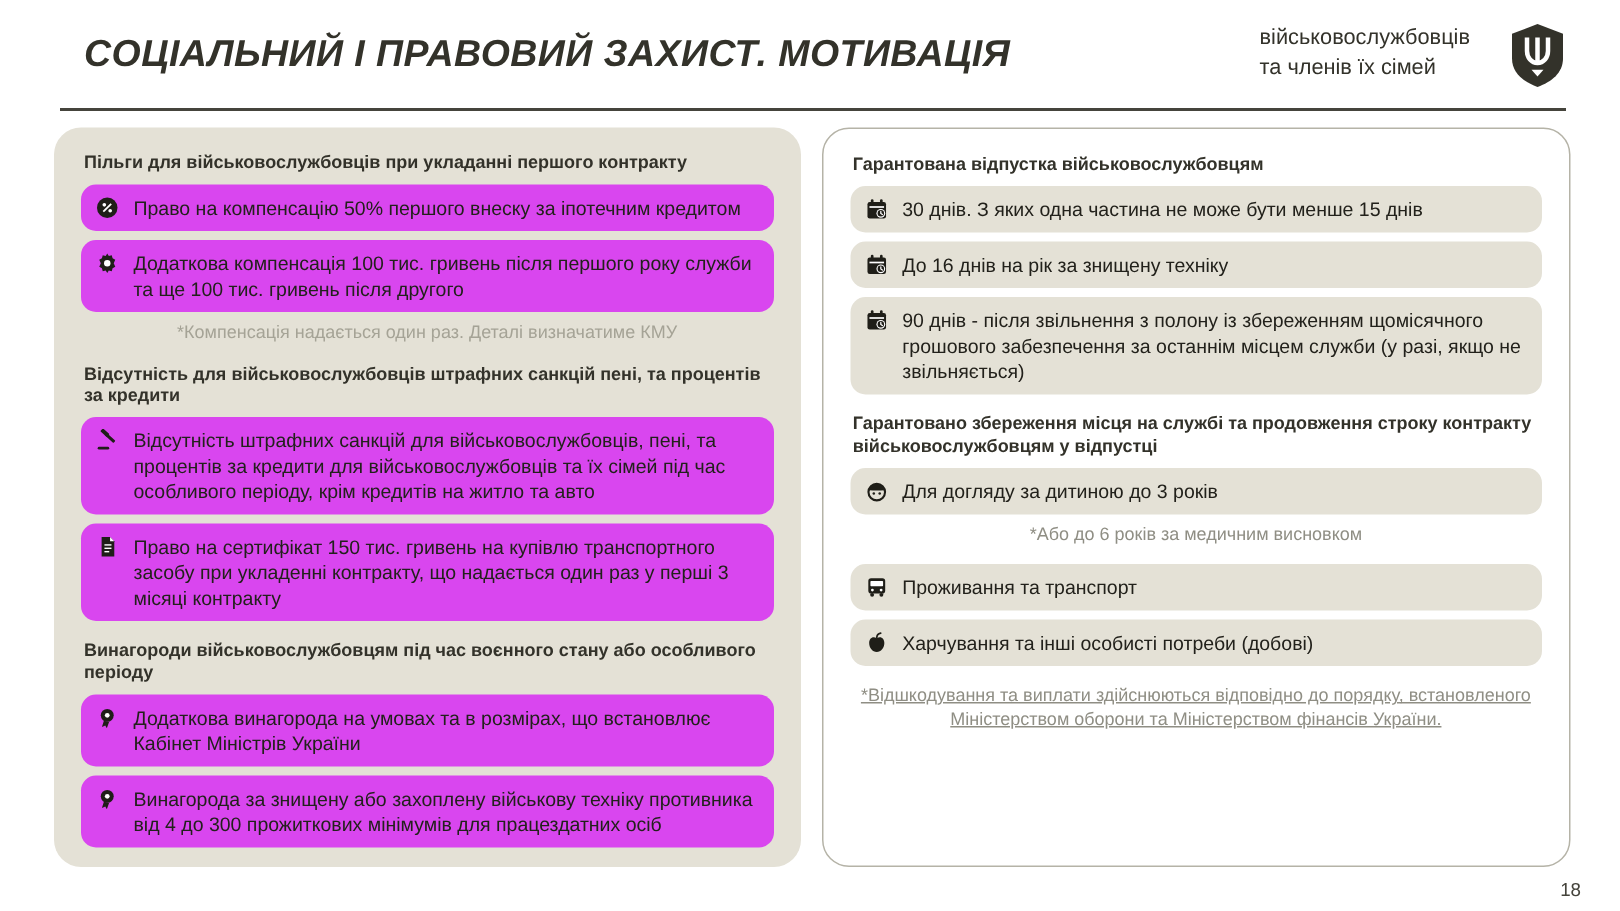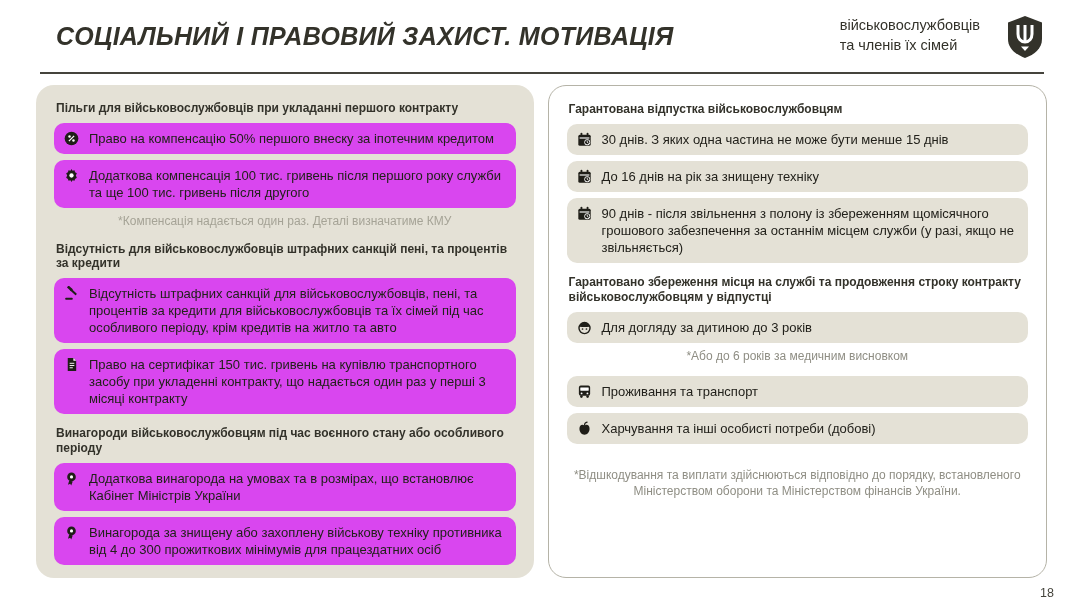--- a/index.html
+++ b/index.html
@@ -32,21 +32,21 @@
           font-size:13px; line-height:1.31; color:var(--text,#22211b); }
   .panel-left  .item { background:#d946ef; }
   .panel-right .item { background:var(--beige,#e4e1d6); }
   .item-icon { width:15px; height:15px; flex:0 0 15px; margin-top:1px; }
   .item-icon svg { display:block; width:15px; height:15px; }
   .item-text { flex:1; }
 
   .footnote { font-size:12px; line-height:1.3; margin:5px 2px 12px;text-align:center; }
   .panel-left  .footnote { color:var(--muted-beige,#a5a396); }
   .panel-right .footnote { color:var(--muted-white,#8f8e84); }
-  .panel-right .section:last-child .footnote { margin-top:24px; }
+  .panel-right .section:last-child .footnote { margin-top:12px;text-decoration:underline; }
 
   .page-number { position:absolute; right:26px; bottom:7px; font-size:12.5px;
                  color:var(--header-rule,#45443c); }
 </style>
 </head>
 <body>
 
 <div class="slide" style="--bg: #ffffff; --beige: #e4e1d6; --text: #22211b; --heading: #33322a; --muted-beige: #a5a396; --muted-white: #8f8e84; --panel-border: #b5b3a7; --header-rule: #45443c;">
 
   <div class="header">

